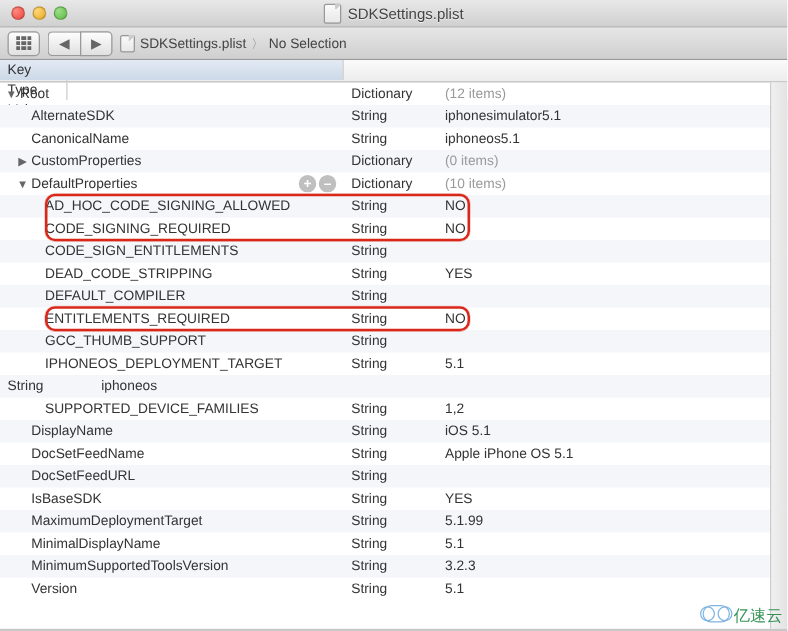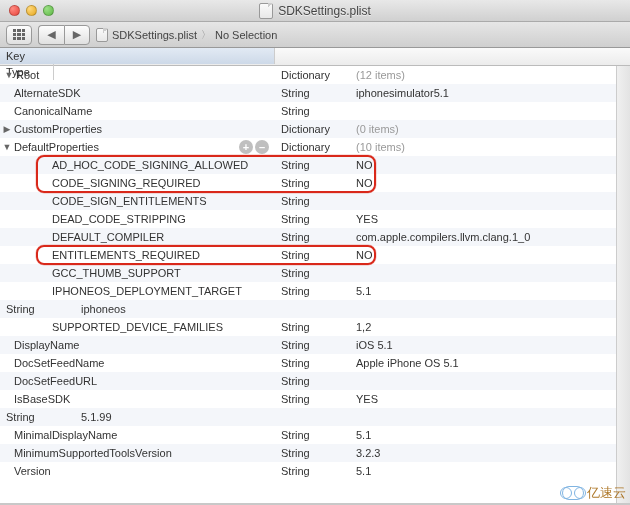--- a/index.html
+++ b/index.html
@@ -118,22 +118,22 @@
     .row .cell-key { width: 275px; display: flex; align-items: center; overflow: hidden; white-space: nowrap; }
     .row .cell-type { width: 75px; padding-left: 6px; }
     .row .cell-value { flex: 1; padding-left: 6px; white-space: nowrap; overflow: hidden; }
     .row .cell-value.faded { color: #999; }
     .disclosure {
       width: 10px; height: 10px; margin-right: 2px;
       display: inline-flex; align-items: center; justify-content: center;
       color: #666; font-size: 9px;
     }
     .indent-0 .cell-key { padding-left: 4px; }
-    .indent-1 .cell-key { padding-left: 2px; }
-    .indent-2 .cell-key { padding-left: 40px; }
+    .indent-1 .cell-key { padding-left: 13px; }
+    .indent-2 .cell-key { padding-left: 24px; }
     .hover-btns {
       margin-left: auto; margin-right: 6px;
       display: flex; gap: 2px;
     }
     .hover-btns .pill {
       width: 14px; height: 14px; border-radius: 50%;
       background: #bfbfbf; color: #fff;
       display: flex; align-items: center; justify-content: center;
       font-size: 11px; font-weight: bold;
     }
@@ -145,22 +145,22 @@
       box-shadow: 0 0 0 0.5px rgba(217,40,26,0.3);
     }
     .hl1 { left: 36px; top: 89px; width: 340px; height: 38px; }
     .hl2 { left: 36px; top: 179px; width: 340px; height: 20px; }
     .bottom-bar {
       position: absolute; bottom: 0; left: 0; right: 0; height: 2px;
       background: #c8c8c8;
     }
     .watermark {
       position: absolute; right: 4px; bottom: 3px;
-      color: #a16207; font-size: 13px; font-weight: 500;
-      display: flex; align-items: center; gap: 3px;
+      color: #15803d; font-size: 13px; font-weight: 500;
+      display: flex; gap: 3px;
       opacity: 0.85;
     }
     .watermark-icon {
       width: 22px; height: 14px;
       border: 1.5px solid #6aa7dc; border-radius: 7px;
       position: relative;
     }
     .watermark-icon::before, .watermark-icon::after {
       content:""; position:absolute; width:10px; height:10px;
       border:1.5px solid #6aa7dc; border-radius:50%;
@@ -241,20 +241,21 @@
       </div>
       <div class="cell-type">String</div>
       <div class="cell-value">iphonesimulator5.1</div>
     </div>
     <div class="row indent-1">
       <div class="cell-key">
         <span style="width: 12px; display: inline-block;"></span>
         <span>CanonicalName</span>
       </div>
       <div class="cell-type">String</div>
+      <div class="cell-value">iphoneos5.1</div>
     </div>
     <div class="row indent-1 alt">
       <div class="cell-key">
         <span class="disclosure">▶</span>
         <span>CustomProperties</span>
       </div>
       <div class="cell-type">Dictionary</div>
       <div class="cell-value faded">(0 items)</div>
     </div>
     <div class="row indent-1">
@@ -300,21 +301,20 @@
       </div>
       <div class="cell-type">String</div>
       <div class="cell-value">YES</div>
     </div>
     <div class="row indent-2 alt">
       <div class="cell-key">
         <span style="width: 12px; display: inline-block;"></span>
         <span>DEFAULT_COMPILER</span>
       </div>
       <div class="cell-type">String</div>
-      <div class="cell-value">com.apple.compilers.llvm.clang.1_0</div>
     </div>
     <div class="row indent-2">
       <div class="cell-key">
         <span style="width: 12px; display: inline-block;"></span>
         <span>ENTITLEMENTS_REQUIRED</span>
       </div>
       <div class="cell-type">String</div>
       <div class="cell-value">NO</div>
     </div>
     <div class="row indent-2 alt">
@@ -370,20 +370,24 @@
     </div>
     <div class="row indent-1">
       <div class="cell-key">
         <span style="width: 12px; display: inline-block;"></span>
         <span>IsBaseSDK</span>
       </div>
       <div class="cell-type">String</div>
       <div class="cell-value">YES</div>
     </div>
     <div class="row indent-1 alt">
+      <div class="cell-key">
+        <span style="width: 12px; display: inline-block;"></span>
+        <span>MaximumDeploymentTarget</span>
+      </div>
       <div class="cell-type">String</div>
       <div class="cell-value">5.1.99</div>
     </div>
     <div class="row indent-1">
       <div class="cell-key">
         <span style="width: 12px; display: inline-block;"></span>
         <span>MinimalDisplayName</span>
       </div>
       <div class="cell-type">String</div>
       <div class="cell-value">5.1</div>

